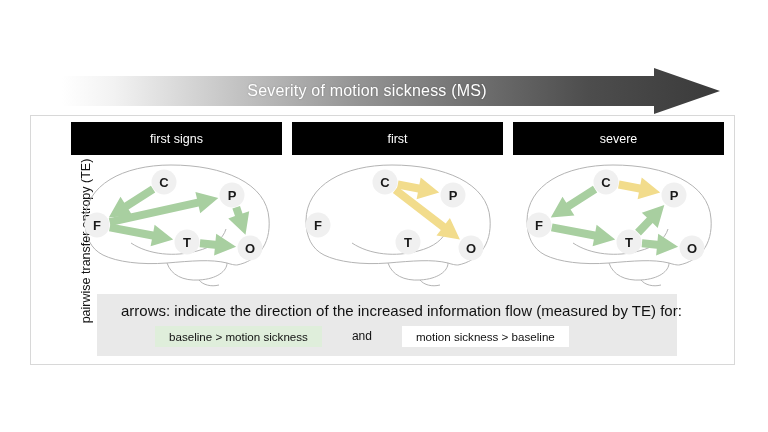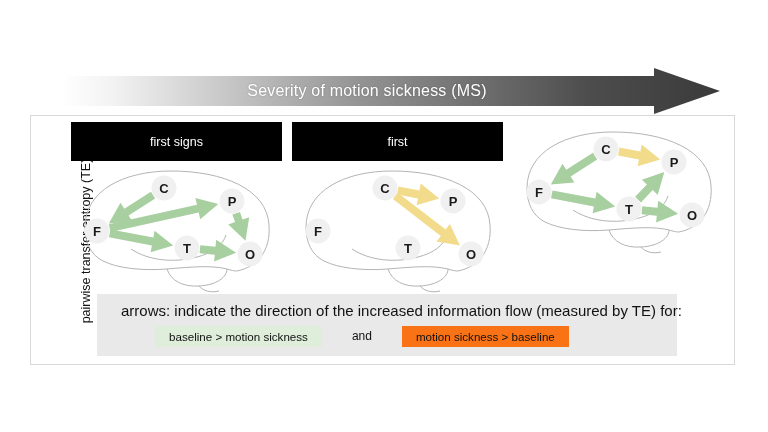--- a/index.html
+++ b/index.html
@@ -29,21 +29,21 @@
     transform:rotate(-90deg);transform-origin:0 0;
     translate:46px 250px;
     display:flex;align-items:center;justify-content:center;
     font-size:12.5px;color:#111;white-space:nowrap;
   }
 
   
   #panels{position:absolute;left:40px;top:6px;width:655px;height:175px;display:flex;gap:10px;}
   .panel{width:211px;position:relative;}
   .panel-label{
-    height:39px;background:#000;color:#fff;display:flex;align-items:center;justify-content:center;
+    height:33px;background:#000;color:#fff;display:flex;align-items:center;justify-content:center;
     font-size:12.5px;
   }
   .brain-wrap{position:relative;width:211px;height:128px;margin-top:4px;}
   .brain-wrap svg{position:absolute;left:0;top:0;}
 
   
   #legend{
     position:absolute;left:66px;top:178px;width:580px;height:62px;
     background:#e9e9e9;
   }
@@ -51,21 +51,21 @@
     position:absolute;left:24px;top:8px;font-size:15px;color:#111;white-space:nowrap;
   }
   #legend-row2{
     position:absolute;left:58px;top:30px;width:520px;height:24px;
     display:flex;align-items:center;
   }
   .chip{
     font-size:11.6px;color:#111;padding:4px 14px;white-space:nowrap;
   }
   .chip-green{background:#dfeedb;text-align:right;}
-  .chip-yellow{background:#f97316;}
+  .chip-yellow{background:#ffffff;}
   #legend-and{font-size:12px;color:#111;padding:0 30px;}
   .node-letter{font-family:"Liberation Sans",sans-serif;font-weight:bold;font-size:13px;fill:#1a1a1a;}
 </style>
 </head>
 <body>
 
 <div id="stage">
 
   <div id="severity-arrow">
     <svg width="658" height="46" viewBox="0 0 658 46">
@@ -159,20 +159,21 @@
                 <text x="116" y="87.8" text-anchor="middle" class="node-letter">T</text>
               </g>
               <g>
                 <circle cx="179" cy="89" r="12.5" fill="#f0f0f0"></circle>
                 <text x="179" y="93.8" text-anchor="middle" class="node-letter">O</text>
               </g>
             </svg>
           </div>
         </div>
         <div class="panel">
+          <div class="panel-label">severe</div>
           <div class="brain-wrap">
             <svg width="211" height="128" viewBox="0 0 211 128">
               <g>
                 <path d="M14,62 C14,26 52,6 100,6 C152,6 196,24 198,60 C200,86 186,102 166,106" fill="none" stroke="#b4b4b4" stroke-width="1"></path>
                 <path d="M14,62 C14,78 20,90 32,96" fill="none" stroke="#b4b4b4" stroke-width="1"></path>
                 <path d="M32,96 C46,103 70,106 96,104 C120,102 140,100 156,104 C162,106 165,106 166,106" fill="none" stroke="#b4b4b4" stroke-width="1"></path>
                 <path d="M60,84 C78,96 104,98 126,92 C142,88 152,80 155,70" fill="none" stroke="#b4b4b4" stroke-width="1"></path>
                 <path d="M96,104 C100,116 112,122 128,121 C146,120 156,112 156,104" fill="none" stroke="#b4b4b4" stroke-width="1"></path>
                 <path d="M128,121 C132,126 140,128 148,126" fill="none" stroke="#b4b4b4" stroke-width="1"></path>
               </g>

